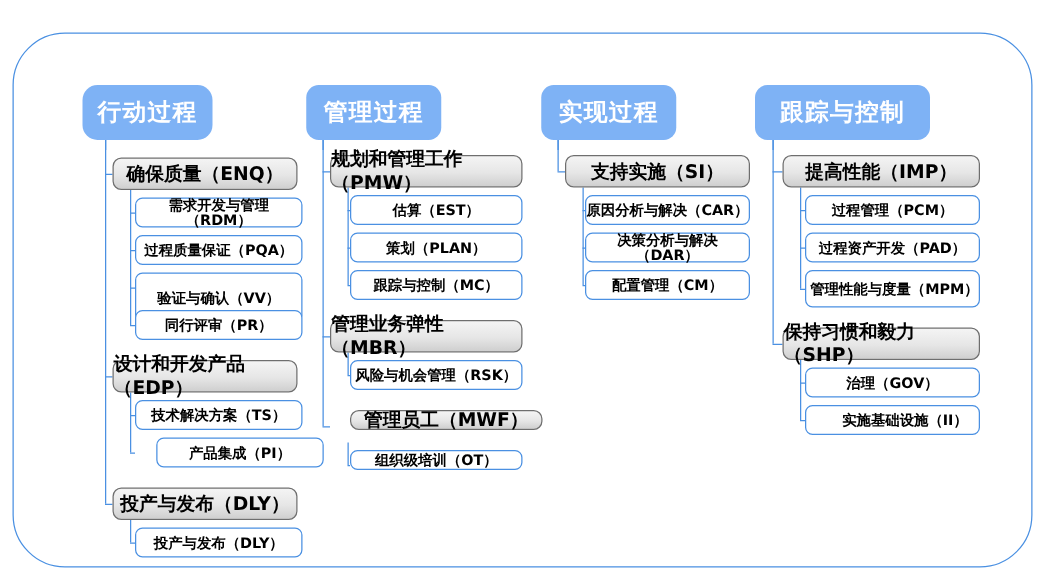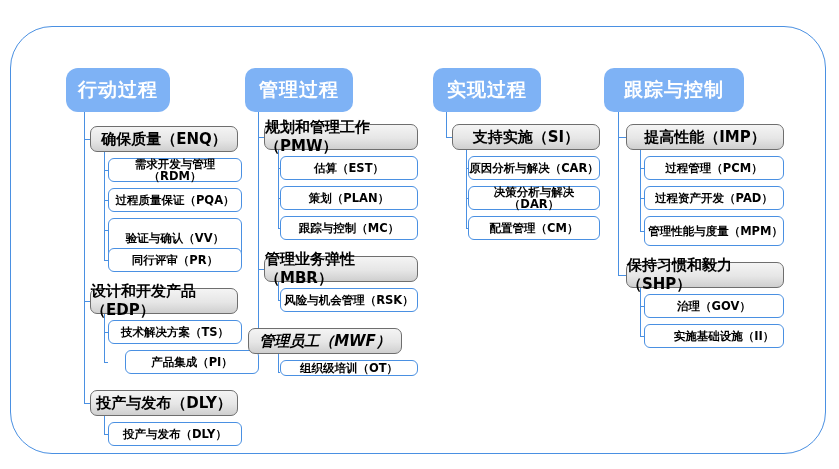--- a/index.html
+++ b/index.html
@@ -104,21 +104,21 @@
       <div class="leaf" style="left: 280px; top: 186px; width: 138px; height: 24px;">策划（PLAN）</div>
       <div class="ln h" style="left: 278px; top: 198px; width: 2px;"></div>
       <div class="leaf" style="left: 280px; top: 216px; width: 138px; height: 24px;">跟踪与控制（MC）</div>
       <div class="ln h" style="left: 278px; top: 228px; width: 2px;"></div>
       <div class="ln v" style="left: 278px; top: 150px; height: 78px;"></div>
       <div class="grp" style="left: 264px; top: 256px; width: 154px; height: 26px;">管理业务弹性（MBR）</div>
       <div class="ln h" style="left: 258px; top: 269px; width: 6px;"></div>
       <div class="leaf" style="left: 280px; top: 288px; width: 138px; height: 24px;">风险与机会管理（RSK）</div>
       <div class="ln h" style="left: 278px; top: 300px; width: 2px;"></div>
       <div class="ln v" style="left: 278px; top: 282px; height: 18px;"></div>
-      <div class="grp" style="left: 248px; top: 328px; width: 154px; height: 26px; font-style: italic;">管理员工（MWF）</div>
+      <div class="grp" style="left: 280px; top: 328px; width: 154px; height: 16px;">管理员工（MWF）</div>
       <div class="ln h" style="left: 258px; top: 341px; width: 6px;"></div>
       <div class="leaf" style="left: 280px; top: 360px; width: 138px; height: 16px;">组织级培训（OT）</div>
       <div class="ln h" style="left: 278px; top: 372px; width: 2px;"></div>
       <div class="ln v" style="left: 278px; top: 354px; height: 18px;"></div>
       <div class="ln v" style="left: 258px; top: 112px; height: 229px;"></div>
       <div class="col-head" style="left: 433px; top: 68px; width: 108px; height: 44px;">实现过程</div>
       <div class="ln v" style="left: 446px; top: 112px; height: 8px;"></div>
       <div class="grp" style="left: 452px; top: 124px; width: 148px; height: 26px;">支持实施（SI）</div>
       <div class="ln h" style="left: 446px; top: 137px; width: 6px;"></div>
       <div class="leaf" style="left: 468px; top: 156px; width: 132px; height: 24px;">原因分析与解决（CAR）</div>

